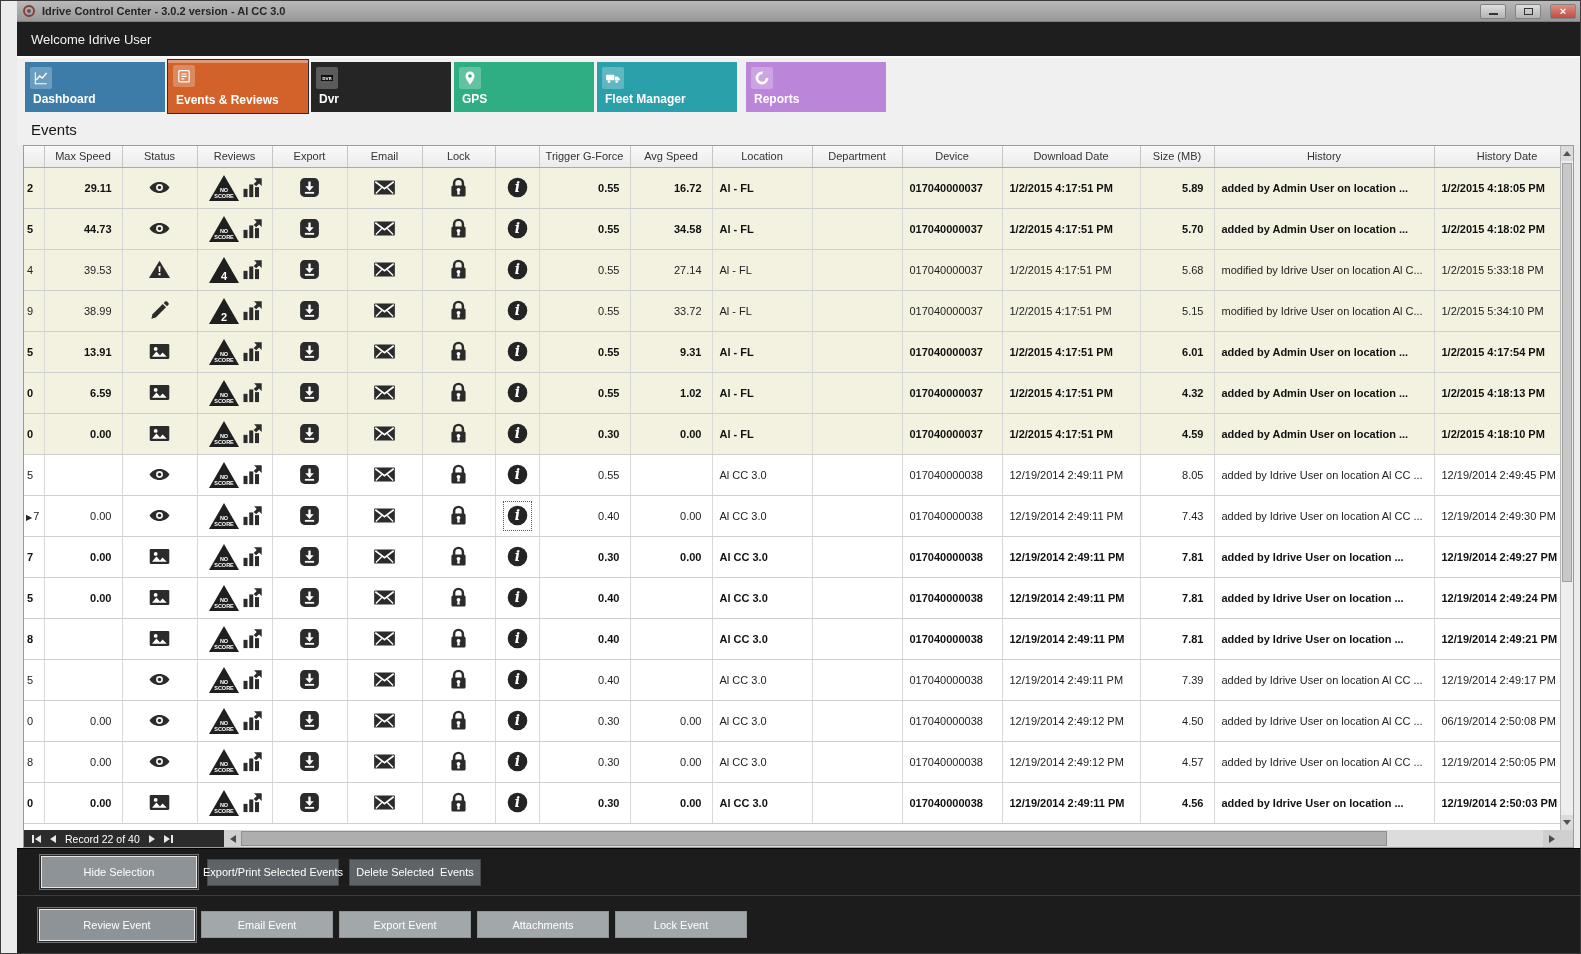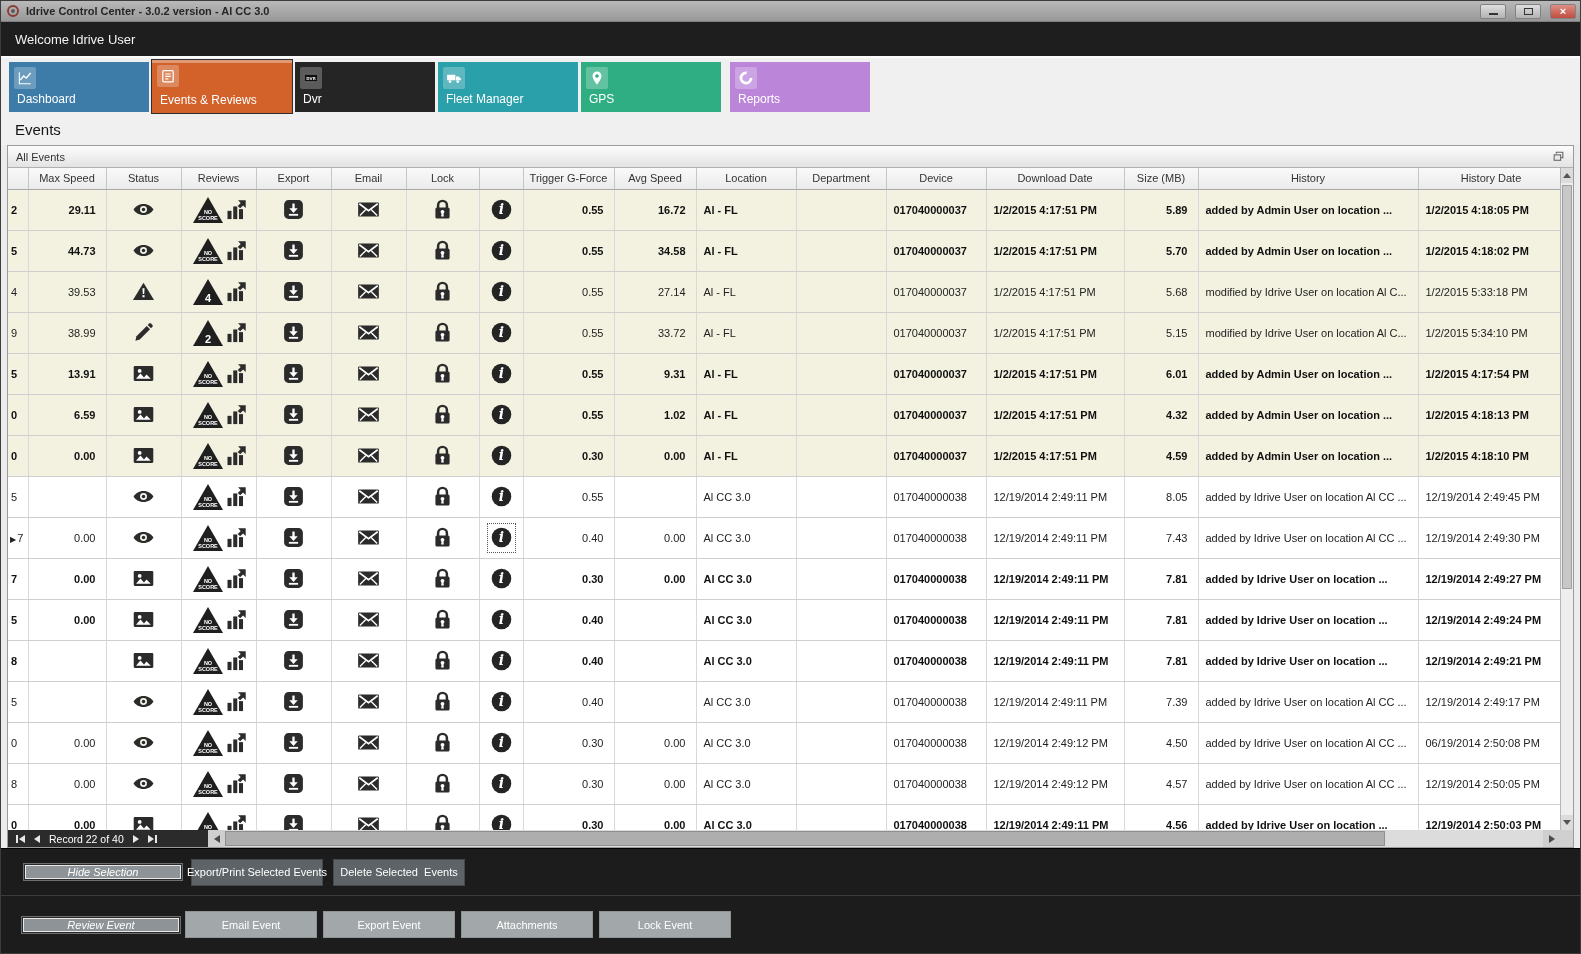--- a/index.html
+++ b/index.html
@@ -1,19 +1,19 @@
 <!DOCTYPE html>
 <html><head>
 <meta charset="utf-8">
 <style>
   * { margin:0; padding:0; box-sizing:border-box; }
   html,body { width:1581px; height:954px; overflow:hidden; background:#3a3a3a;
               font-family:"Liberation Sans", sans-serif; }
   .window { width:1581px; height:954px; display:flex; flex-direction:column;
-            background:#ececec; border:1px solid #3c3c3c; }
+            background:#ececec; border:1px solid #3c3c3c;padding-left:16px; }
 
   
   .titlebar { flex:0 0 21px; background:linear-gradient(#b9b9b9,#989898);
               display:flex; align-items:center; padding:0 4px 0 5px; gap:6px;
               border-bottom:1px solid #7f7f7f; }
   .titlebar .logo-ic { width:14px; height:14px; }
   .titlebar .title { font-size:11px; font-weight:bold; color:#262626; flex:1;
                      white-space:nowrap; }
   .win-btn { width:26px; height:15px; margin-left:3px; display:flex; align-items:center;
              justify-content:center; background:linear-gradient(#dedede,#b3b3b3);
@@ -36,21 +36,21 @@
   .tabstrip { flex:0 0 57px; background:#f0f0f0; border-top:2px solid #fbfbfb;
               display:flex; align-items:flex-start; padding:4px 0 0 8px; }
   .tab { position:relative; width:140px; height:50px; margin-right:3px; cursor:pointer; }
   .tab.selected { margin-top:-2px; height:53px; box-shadow:0 0 0 1px #2e2e2e; }
   .tab.selected::before { content:''; position:absolute; top:0; left:0; right:0;
               height:3px; background:rgba(255,255,255,.35); }
   .tab-icon-box { position:absolute; top:5px; left:5px; width:22px; height:22px;
               background:rgba(255,255,255,.25); border-radius:2px; display:flex;
               align-items:center; justify-content:center; }
   .tab-icon-box svg { width:16px; height:16px; }
-  .tab-label { position:absolute; left:8px; bottom:6px; color:#fff; font-weight:normal;
+  .tab-label { position:absolute; left:8px; bottom:6px; color:#fff; font-weight:bold;
               font-size:12px; white-space:nowrap; }
 
   
   .events-title-row { flex:0 0 32px; background:#f0f0f0; display:flex; align-items:center;
               padding-left:14px; }
   .events-title { font-size:15px; color:#141414; }
   .panel { flex:1; min-height:0; margin:0 6px; border:1px solid #9b9b9b; display:flex;
               flex-direction:column; background:#fff; }
   .panel-header { flex:0 0 22px; background:linear-gradient(#fcfcfc,#e3e3e3);
               border-bottom:1px solid #b0b0b0; display:flex; align-items:center;
@@ -126,22 +126,22 @@
   .action-panel { flex:0 0 105px; background:#1c1c1c; border-top:1px solid #000;
            display:flex; flex-direction:column; }
   .strip1 { height:47px; display:flex; align-items:center; gap:10px; padding-left:24px;
            border-bottom:1px solid #3c3c3c; }
   .strip2 { flex:1; display:flex; align-items:center; gap:6px; padding-left:22px; }
   .act-btn { height:27px; width:132px; display:flex; align-items:center;
            justify-content:center; font-size:11px; color:#fff; white-space:pre;
            cursor:pointer; }
   .act-btn.dark { background:#5d6366; border:1px solid #46494b; }
   .act-btn.light { background:#a2a7aa; border:1px solid #8e9396; }
-  .act-btn.focused { background:#8d9396; border:1px solid #e8e8e8; height:14px;
-           width:156px; box-shadow:0 0 0 1px #2a2a2a, 0 0 0 2px #6f6f6f;font-style:italic; }
+  .act-btn.focused { background:#8d9396; border:1px solid #e8e8e8; height:32px;
+           width:156px; box-shadow:0 0 0 1px #2a2a2a, 0 0 0 2px #6f6f6f; }
 
   .defs-hidden { position:absolute; width:0; height:0; overflow:hidden; }
 </style>
 </head>
 <body>
 
 <svg class="defs-hidden" aria-hidden="true">
   <symbol id="sym-logo" viewBox="0 0 24 24">
     <circle cx="12" cy="12" r="8.6" fill="none" stroke="#8a3a34" stroke-width="3.2"></circle>
     <circle cx="12" cy="12" r="3.4" fill="#5a5a5a"></circle>
@@ -302,59 +302,51 @@
         <span class="tab-label">Events &amp; Reviews</span>
       </div>
       <div class="tab" style="background: rgb(37, 37, 37);">
         <span class="tab-icon-box">
           <svg>
             <use href="#sym-tab-dvr"></use>
           </svg>
         </span>
         <span class="tab-label">Dvr</span>
       </div>
+      <div class="tab" style="background: rgb(47, 174, 131);">
+        <span class="tab-icon-box">
+          <svg>
+            <use href="#sym-tab-gps"></use>
+          </svg>
+        </span>
+        <span class="tab-label">GPS</span>
+      </div>
       <div class="tab" style="background: rgb(42, 161, 170);">
         <span class="tab-icon-box">
           <svg>
             <use href="#sym-tab-fleet"></use>
           </svg>
         </span>
         <span class="tab-label">Fleet Manager</span>
       </div>
-      <div class="tab" style="background: rgb(47, 174, 131);">
-        <span class="tab-icon-box">
-          <svg>
-            <use href="#sym-tab-gps"></use>
-          </svg>
-        </span>
-        <span class="tab-label">GPS</span>
-      </div>
       <div class="tab" style="background: rgb(187, 133, 218); margin-left: 6px;">
         <span class="tab-icon-box">
           <svg>
             <use href="#sym-tab-reports"></use>
           </svg>
         </span>
         <span class="tab-label">Reports</span>
       </div>
     </div>
 
   <div class="events-title-row">
     <span class="events-title">Events</span>
   </div>
 
   <div class="panel">
-    <div class="panel-header">
-      <span class="panel-title">All Events</span>
-      <span class="panel-restore">
-        <svg>
-            <use href="#sym-restore"></use>
-          </svg>
-      </span>
-    </div>
 
     <div class="grid-wrap">
       <div class="grid-left">
         <table class="grid">
           <colgroup id="grid-colgroup">
               <col style="width: 20px;">
               <col style="width: 78px;">
               <col style="width: 75px;">
               <col style="width: 75px;">
               <col style="width: 75px;">

